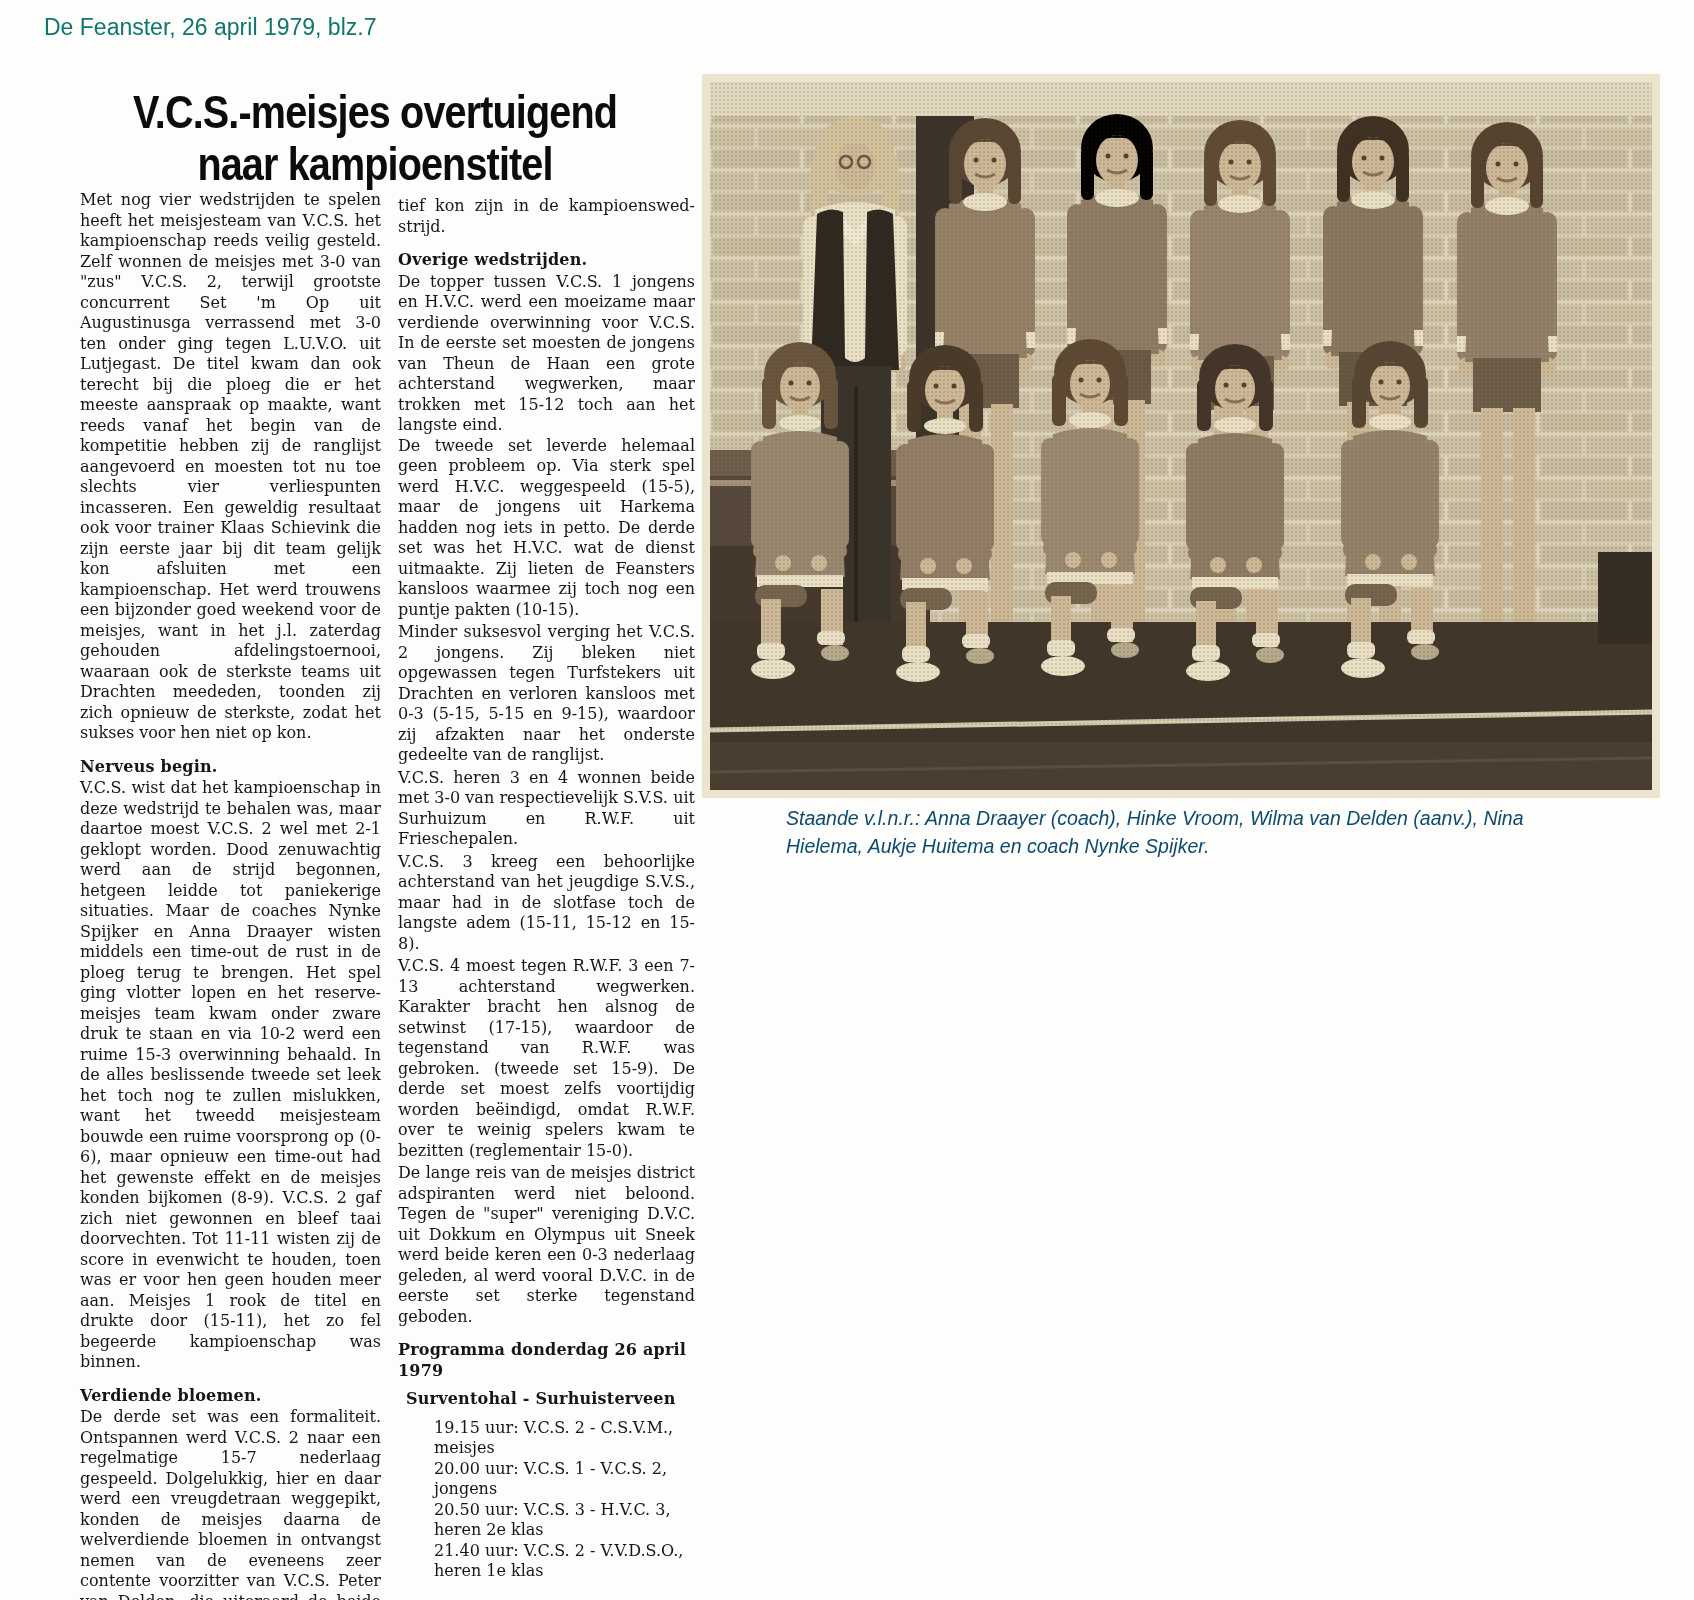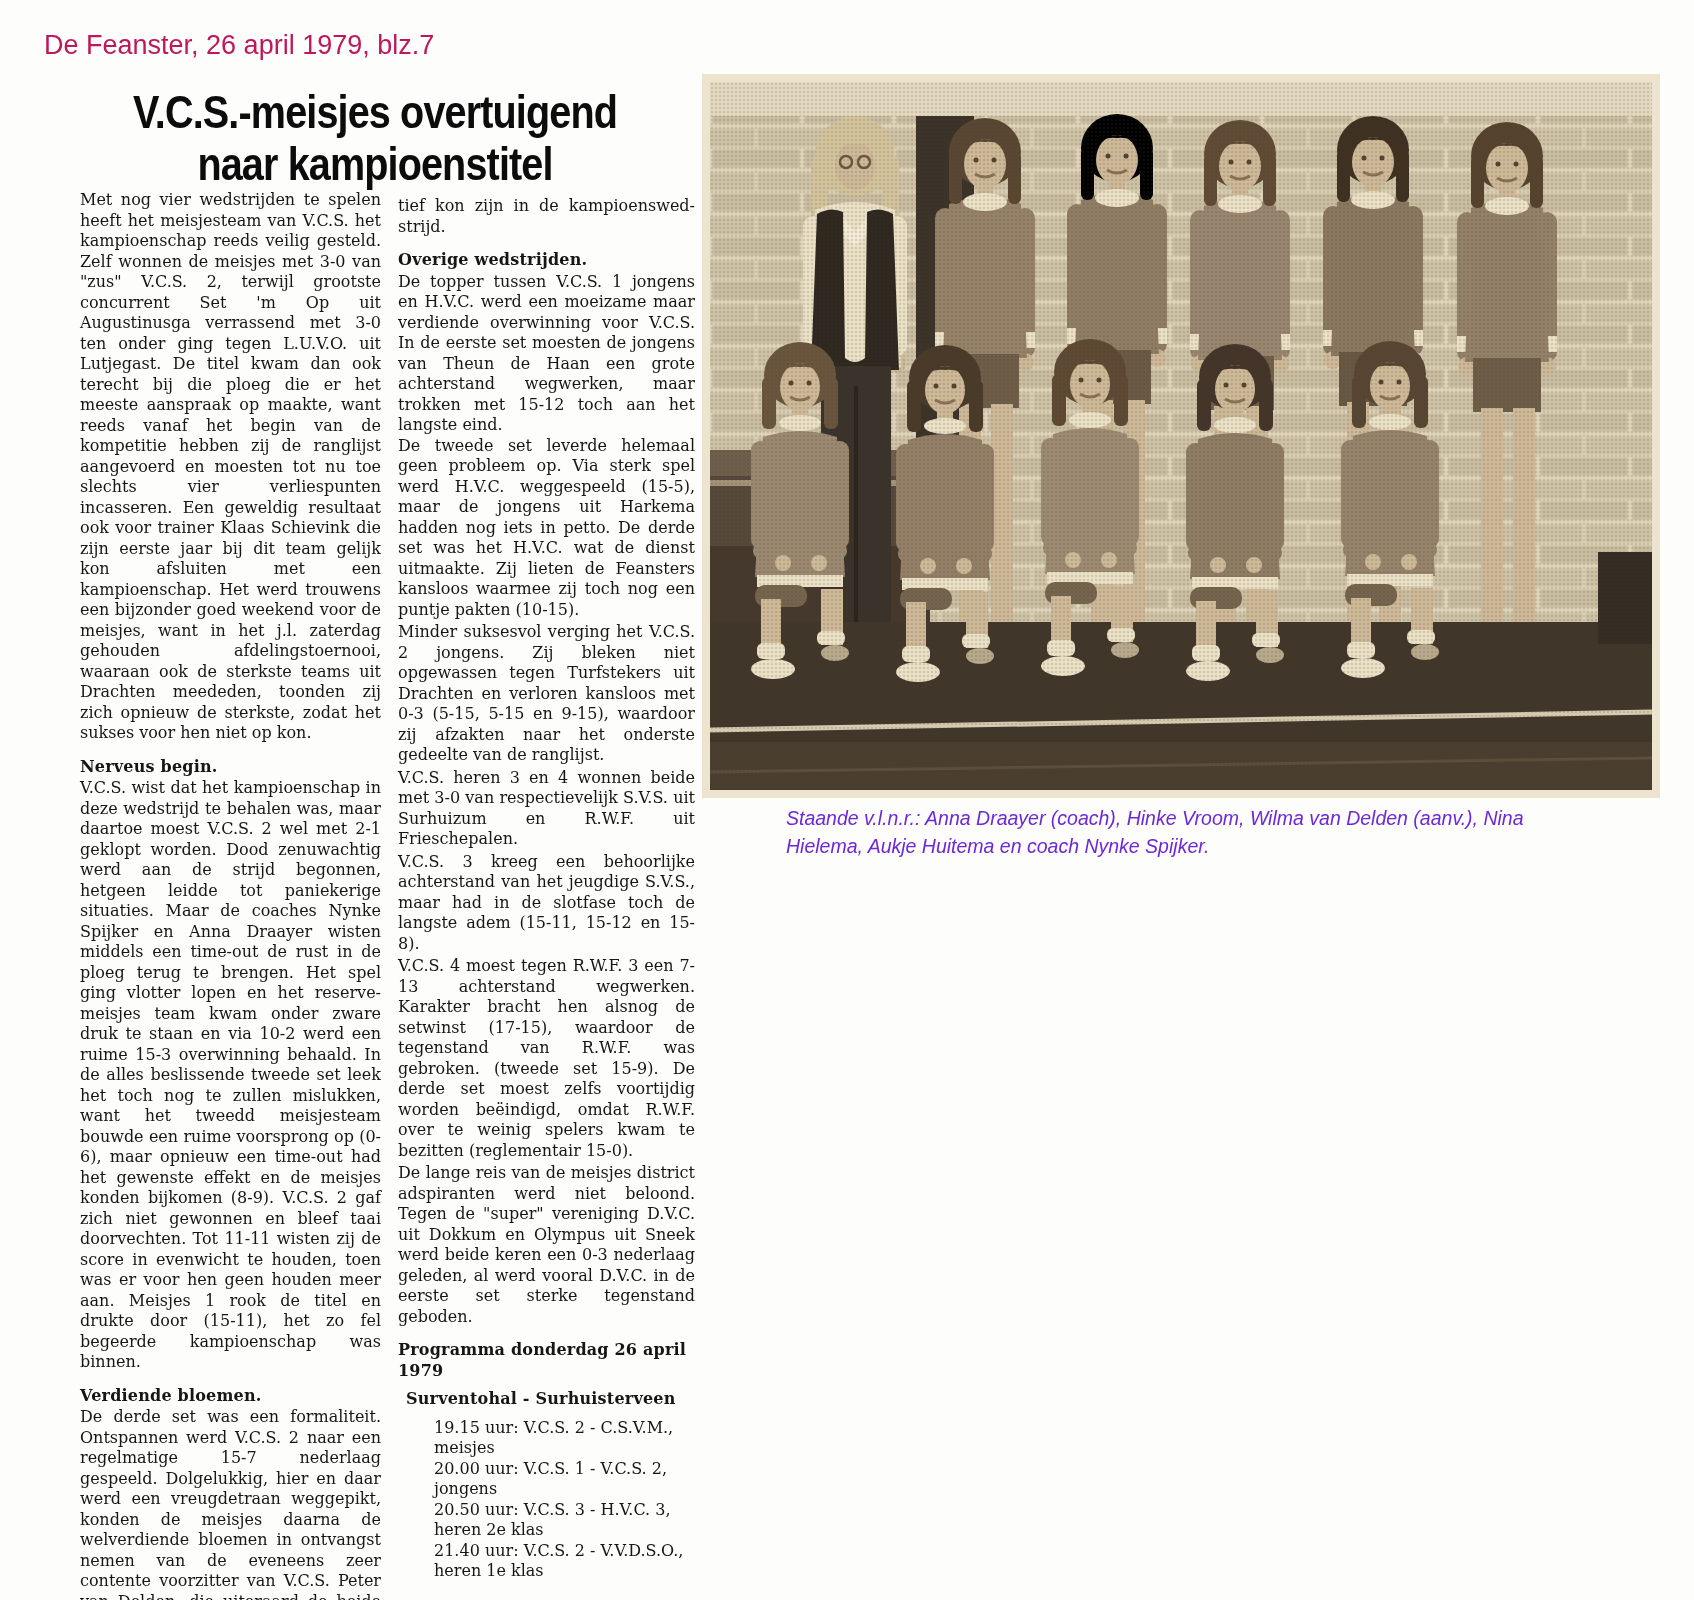--- a/index.html
+++ b/index.html
@@ -2,23 +2,23 @@
 <html lang="nl"><head>
 <meta charset="utf-8">
 <style>
   html,body{margin:0;padding:0;}
   body{
     width:1694px;height:1600px;position:relative;
     background:#fdfdfb;color:#151515;
     font-family:"DejaVu Serif", serif;
   }
   .masthead{
-    position:absolute;left:44px;top:30px;
+    position:absolute;left:44px;top:14px;
     font-family:"Liberation Sans",sans-serif;
-    font-size:27px;color:#be185d;
+    font-size:23px;color:#0f766e;
   }
   .headline{
     position:absolute;left:60px;top:86px;width:630px;
     text-align:center;
     font-family:"Liberation Sans",sans-serif;font-weight:bold;
     font-size:46px;line-height:52px;color:#0c0c0c;
     transform:scaleX(0.86);transform-origin:50% 0;
     letter-spacing:-1px;
   }
   .col{
@@ -43,21 +43,21 @@
   }
   .photo svg{display:block;}
   .halftone{
     position:absolute;left:8px;top:8px;width:942px;height:708px;
     background-image:radial-gradient(rgba(74,55,28,0.16) 1px, transparent 1.4px);
     background-size:4px 4px;pointer-events:none;
   }
   .caption{
     position:absolute;left:786px;top:804px;width:806px;
     font-family:"Liberation Sans",sans-serif;font-style:italic;
-    font-size:19.5px;line-height:28px;color:#6d28d9;
+    font-size:19.5px;line-height:28px;color:#0c4a6e;
   }
   .caption div{margin:0;}
 </style>
 </head>
 <body>
 
 <div class="masthead">De Feanster, 26 april 1979, blz.7</div>
 
 <div class="headline">
   <div>V.C.S.-meisjes overtuigend</div>

